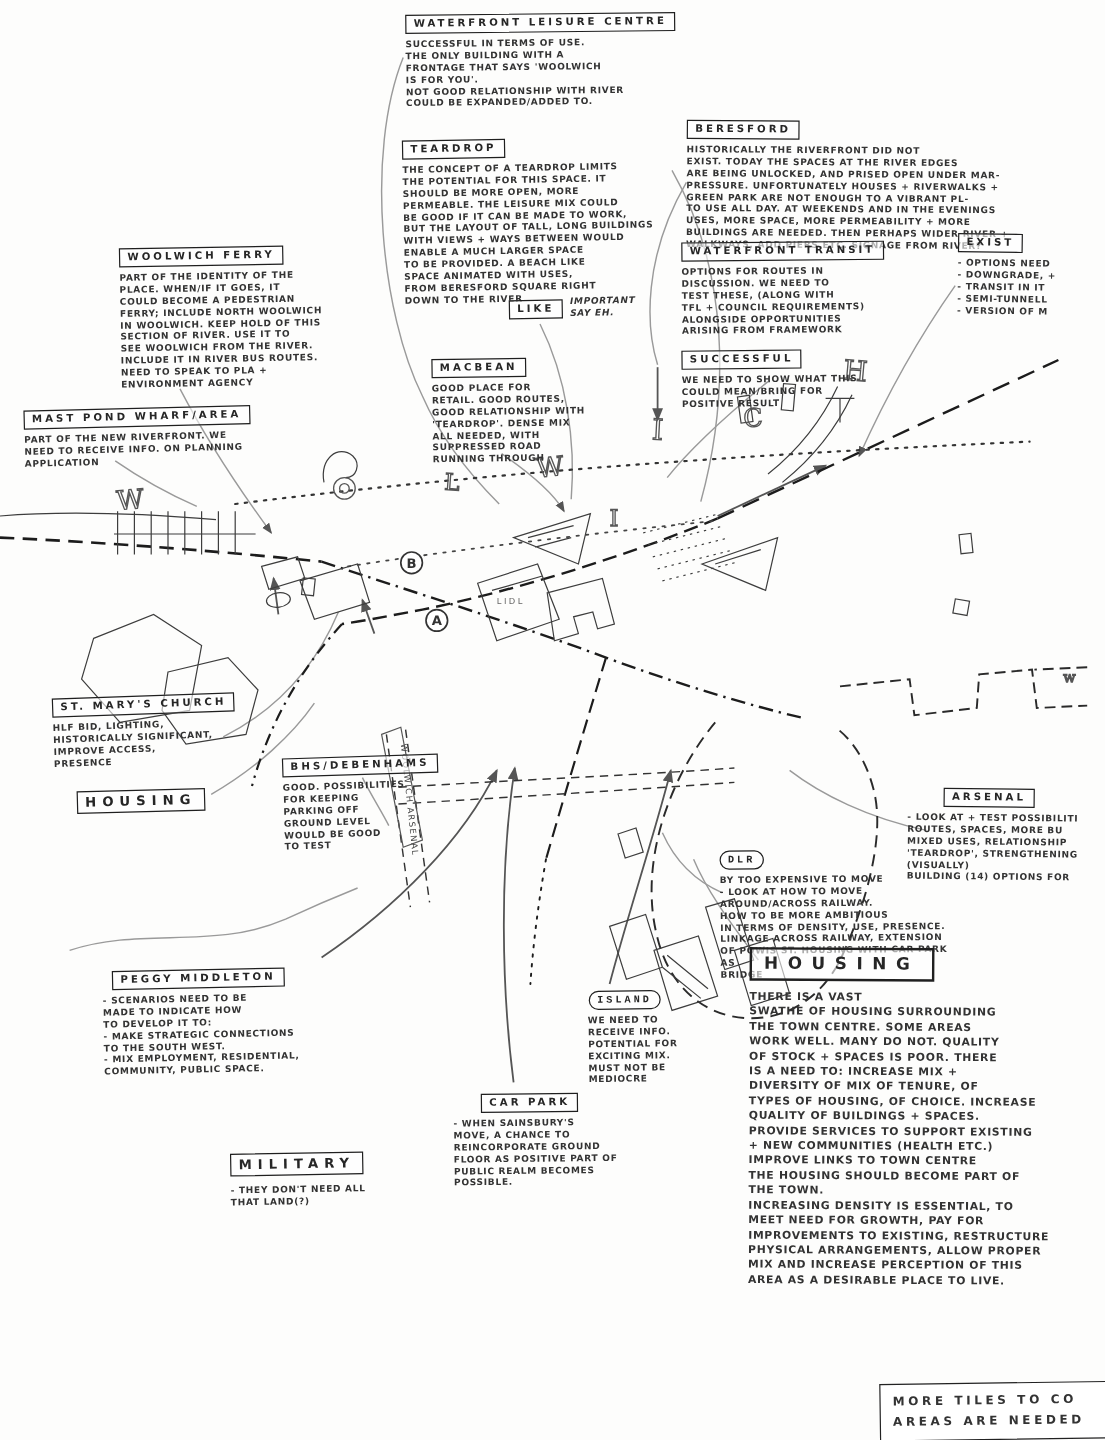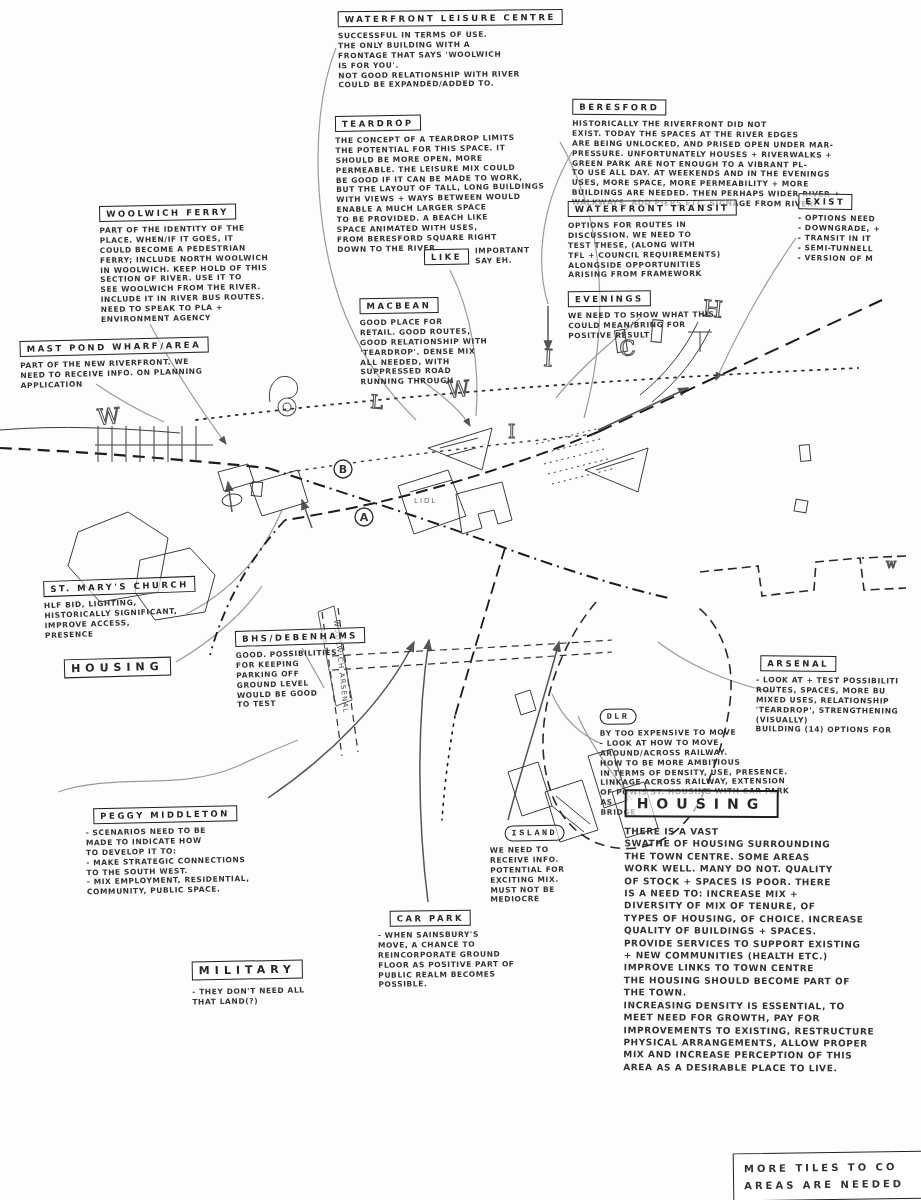--- a/index.html
+++ b/index.html
@@ -15,21 +15,21 @@
     background:rgba(255,255,255,.6);
   }
   .ttl.round{border-radius:9px;font-family:Liberation Mono, monospace;}
   .body{
     white-space:pre-line;margin-top:4px;font-size:7.5px;line-height:1.32;
     letter-spacing:.6px;font-weight:bold;color:#333;
   }
   .big .ttl{font-size:14px;letter-spacing:8px;border-width:2px;padding:4px 10px;}
   .mid .ttl{font-size:11px;letter-spacing:5px;}
   .inline-body{display:inline-block;vertical-align:top;margin:2px 0 0 6px;
-    white-space:pre-line;font-size:7.5px;line-height:1.32;letter-spacing:.6px;font-weight:bold;color:#333;}
+    white-space:pre-line;font-size:7.5px;line-height:1.32;letter-spacing:.6px;font-weight:bold;color:#333;font-style:italic;}
   .footer-box{
     border:1.5px solid #222;padding:6px 10px;background:#fff;
   }
   .footer-box div{font-size:10px;font-weight:bold;letter-spacing:3px;line-height:1.7;color:#333;}
 </style>
 </head>
 <body>
 
 <div class="canvas">
 
@@ -208,21 +208,21 @@
   <div class="note" style="left:798px;top:190px;width:120px;transform:rotate(0.8deg)">
     <span class="ttl">EXIST</span>
     <div class="body">- OPTIONS NEED
 - DOWNGRADE, +
 - TRANSIT IN IT
 - SEMI-TUNNELL
 - VERSION OF M</div>
   </div>
 
   <div class="note" style="left:568px;top:286px;width:230px;transform:rotate(-0.6deg)">
-    <span class="ttl">EVENINGS</span>
+    <span class="ttl">SUCCESSFUL</span>
     <div class="body">WE NEED TO SHOW WHAT THIS
 COULD MEAN/BRING FOR
 POSITIVE RESULT</div>
   </div>
 
   <div class="note" style="left:100px;top:200px;width:225px;transform:rotate(-1deg)">
     <span class="ttl">WOOLWICH FERRY</span>
     <div class="body">PART OF THE IDENTITY OF THE
 PLACE. WHEN/IF IT GOES, IT
 COULD BECOME A PEDESTRIAN
@@ -274,21 +274,21 @@
     <span class="ttl">BHS/DEBENHAMS</span>
     <div class="body">GOOD. POSSIBILITIES
 FOR KEEPING
 PARKING OFF
 GROUND LEVEL
 WOULD BE GOOD
 TO TEST</div>
   </div>
 
   <div class="note" style="left:756px;top:652px;width:165px;transform:rotate(0.6deg)">
-    <span class="ttl" style="margin-left:4px">ARSENAL</span>
+    <span class="ttl" style="margin-left:30px">ARSENAL</span>
     <div class="body">- LOOK AT + TEST POSSIBILITI
 ROUTES, SPACES, MORE BU
 MIXED USES, RELATIONSHIP
 'TEARDROP', STRENGTHENING
 (VISUALLY)
 BUILDING (14) OPTIONS FOR</div>
   </div>
 
   <div class="note" style="left:600px;top:703px;width:200px;transform:rotate(-0.5deg)">
     <span class="ttl round">DLR</span>
@@ -331,31 +331,31 @@
     <div class="body">- SCENARIOS NEED TO BE
 MADE TO INDICATE HOW
 TO DEVELOP IT TO:
 - MAKE STRATEGIC CONNECTIONS
 TO THE SOUTH WEST.
 - MIX EMPLOYMENT, RESIDENTIAL,
 COMMUNITY, PUBLIC SPACE.</div>
   </div>
 
   <div class="note" style="left:490px;top:820px;width:110px;transform:rotate(-0.8deg)">
-    <span class="ttl round" style="margin-left:15px">ISLAND</span>
+    <span class="ttl round" style="margin-left:1px">ISLAND</span>
     <div class="body">WE NEED TO
 RECEIVE INFO.
 POTENTIAL FOR
 EXCITING MIX.
 MUST NOT BE
 MEDIOCRE</div>
   </div>
 
   <div class="note" style="left:378px;top:906px;width:150px;transform:rotate(-0.6deg)">
-    <span class="ttl" style="margin-left:12px">CAR PARK</span>
+    <span class="ttl" style="margin-left:23px">CAR PARK</span>
     <div class="body">- WHEN SAINSBURY'S
 MOVE, A CHANCE TO
 REINCORPORATE GROUND
 FLOOR AS POSITIVE PART OF
 PUBLIC REALM BECOMES
 POSSIBLE.</div>
   </div>
 
   <div class="note mid" style="left:192px;top:958px;width:170px;transform:rotate(-1deg)">
     <span class="ttl">MILITARY</span>

